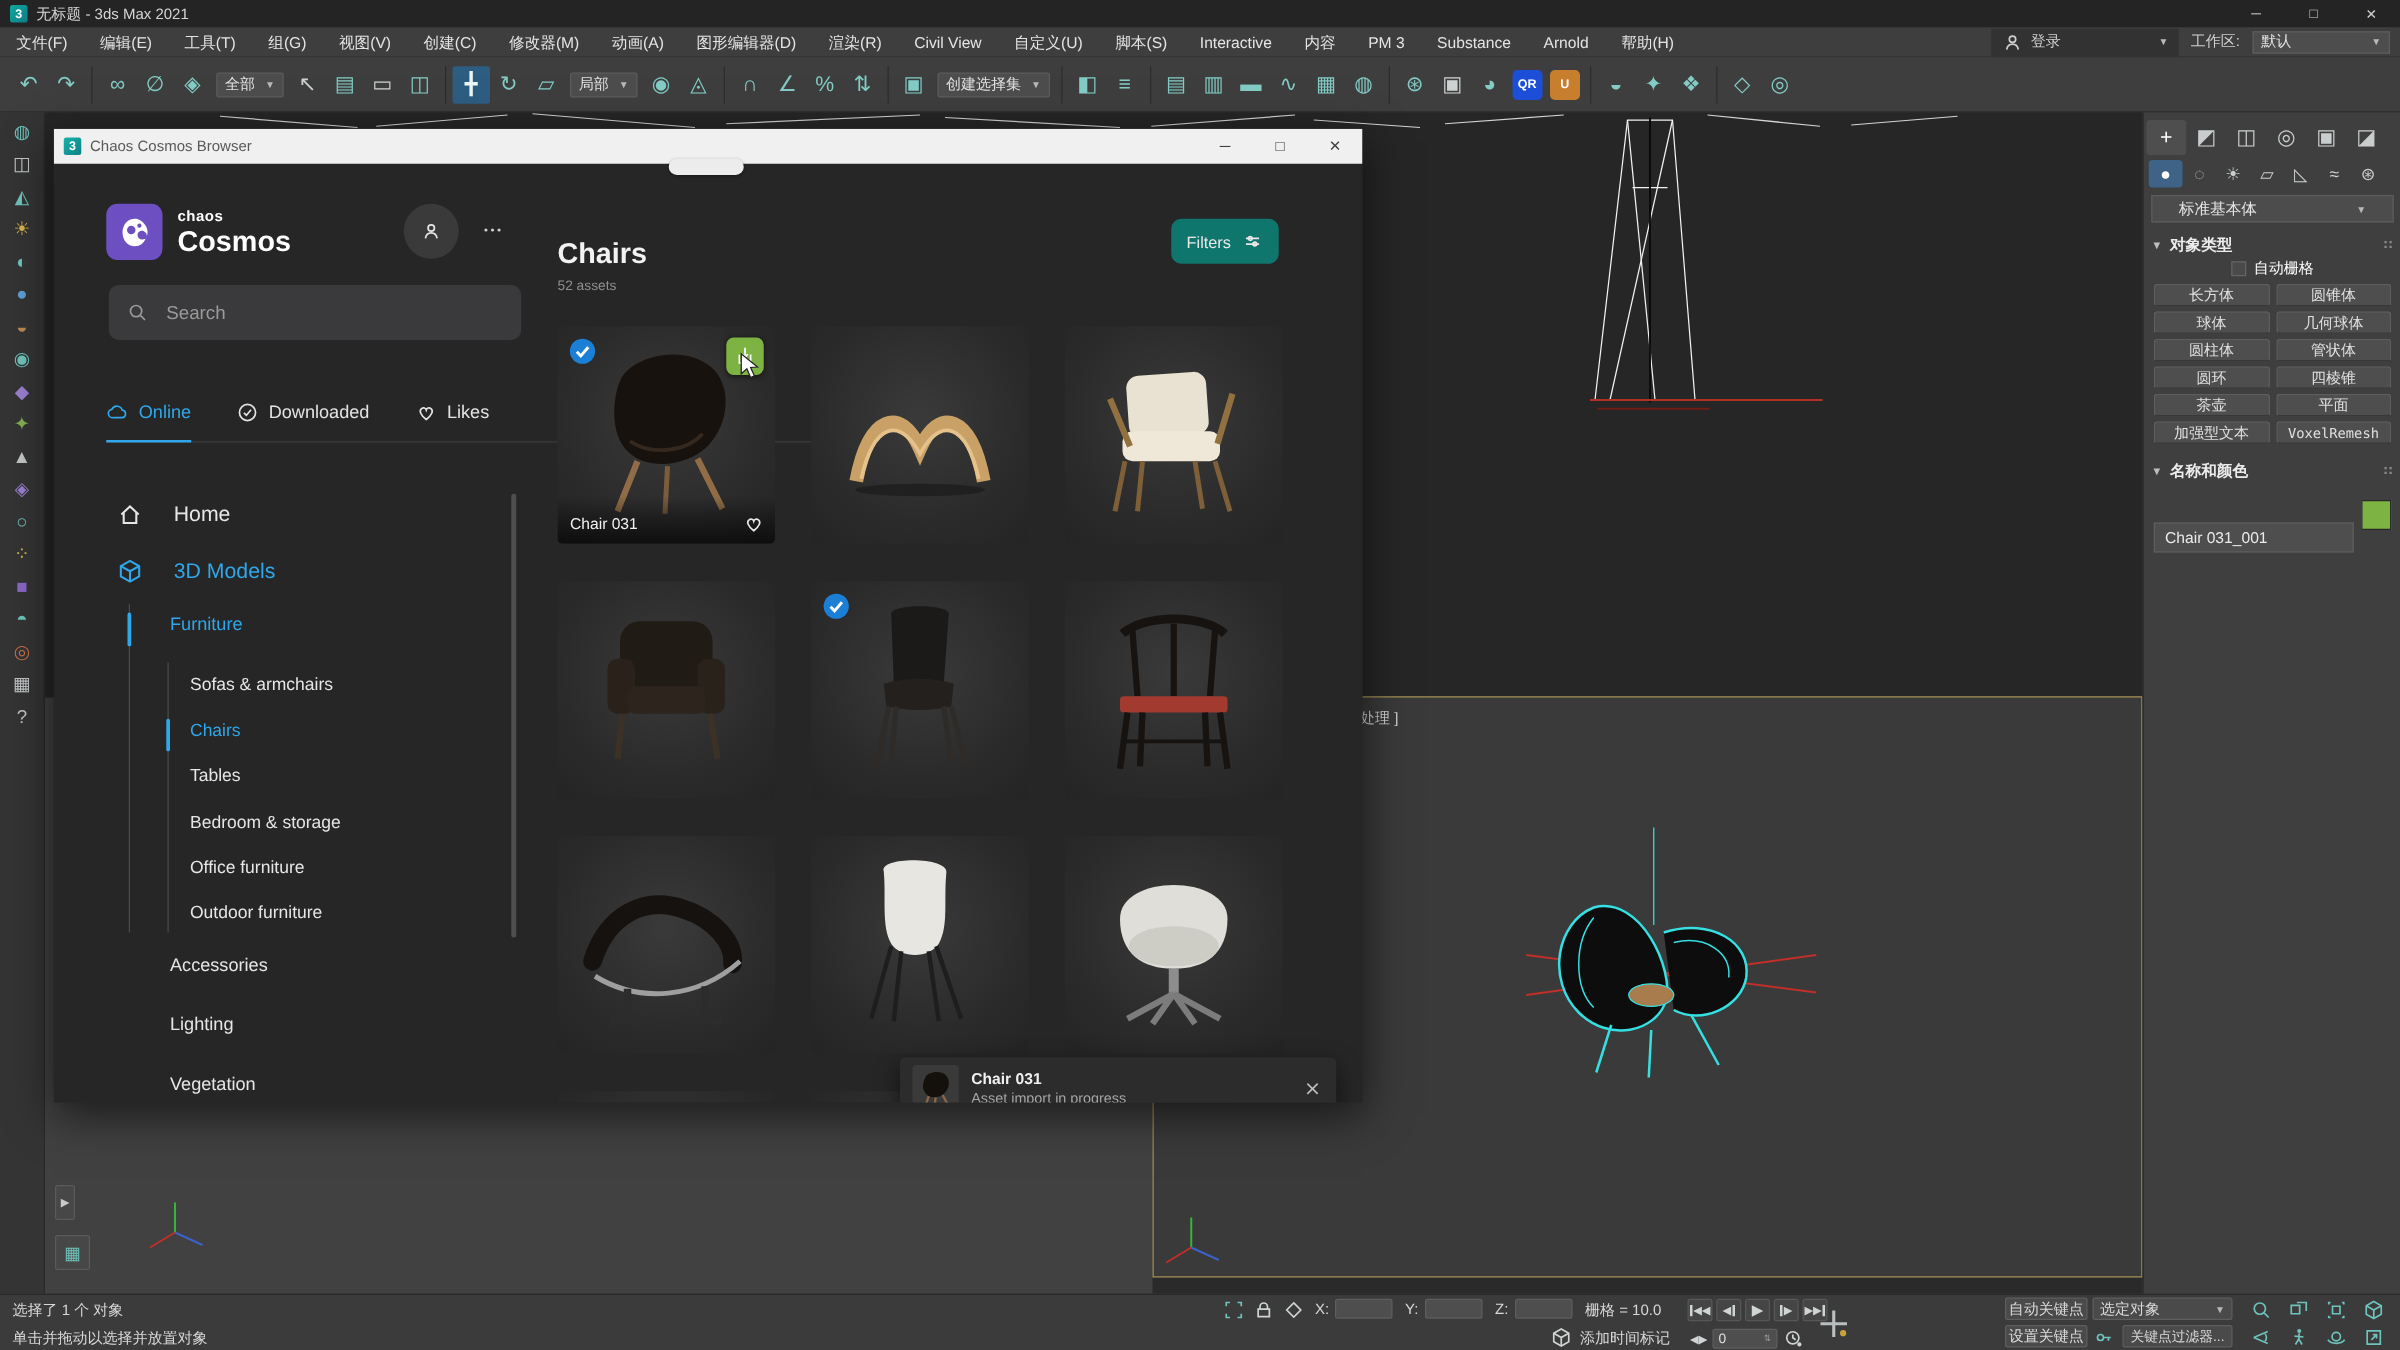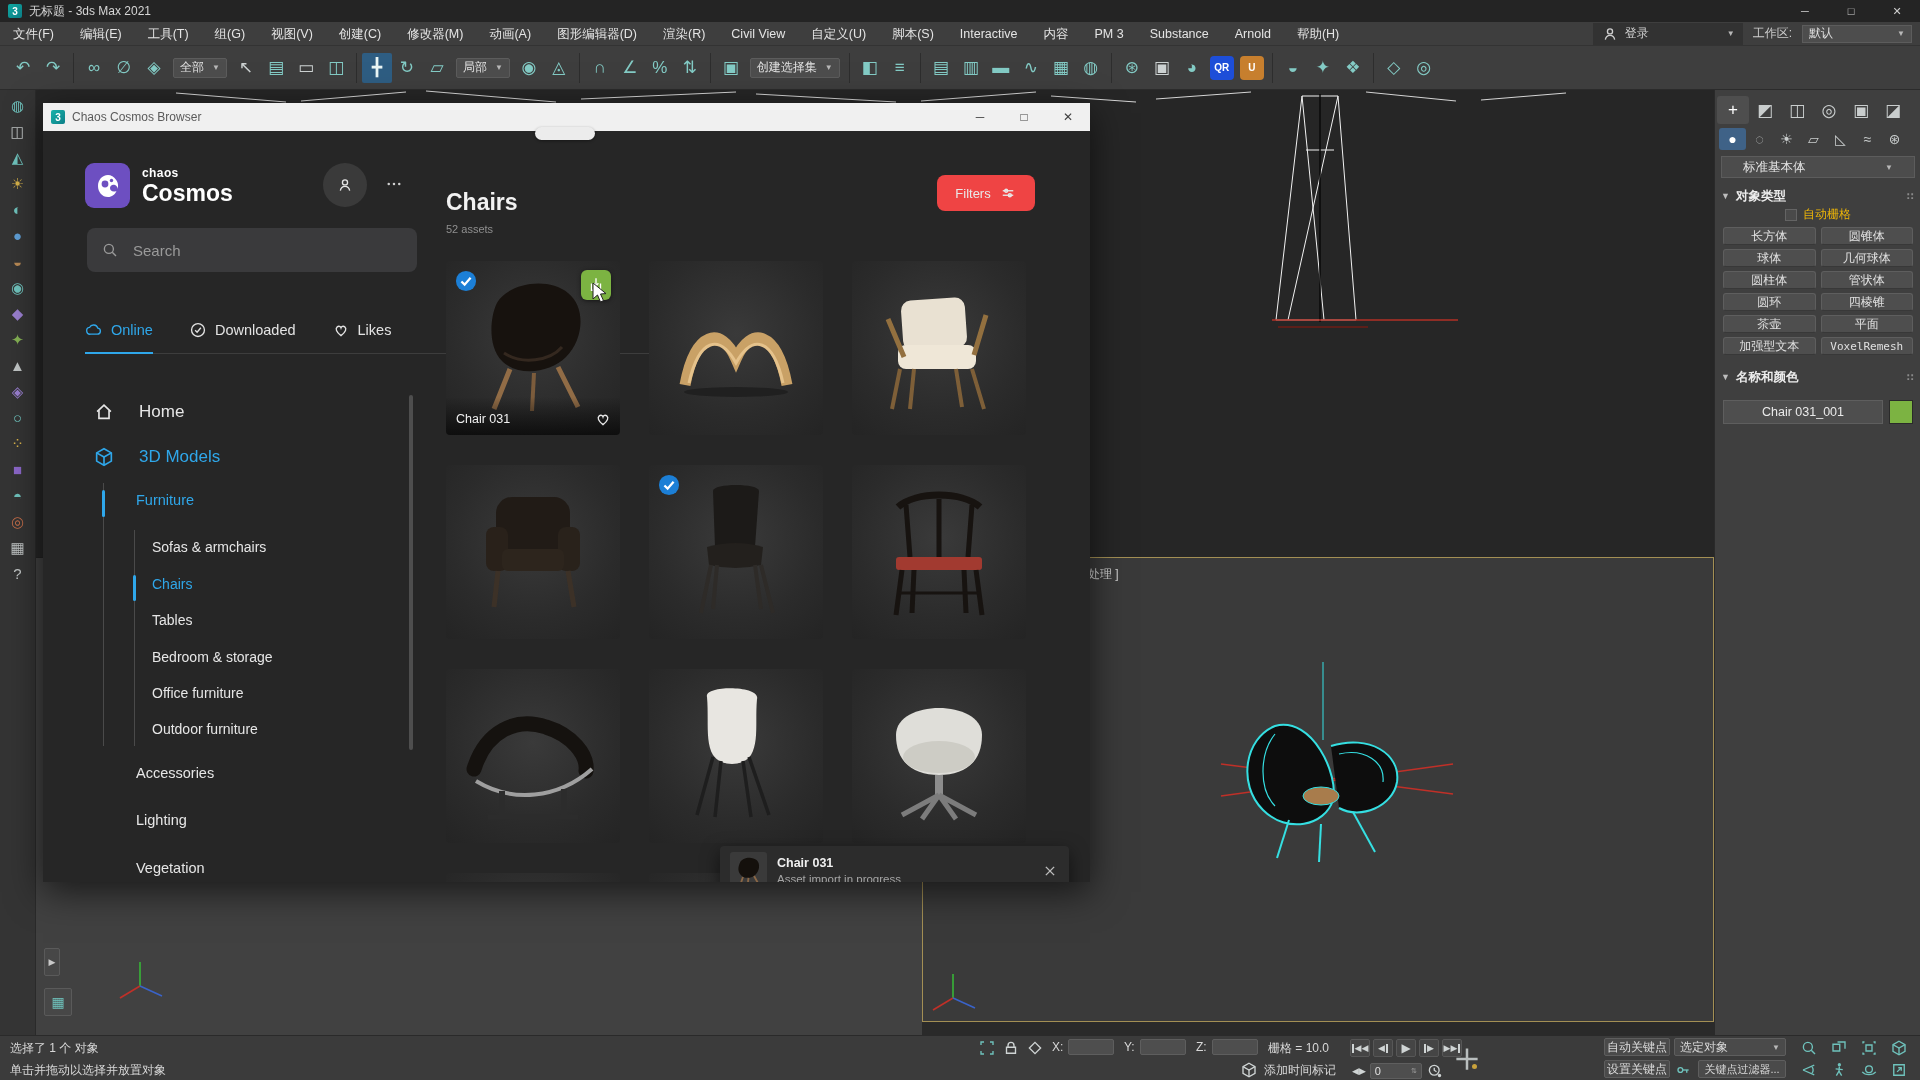--- a/index.html
+++ b/index.html
@@ -47,21 +47,21 @@
   .cp-tabs{position:absolute;left:2px;top:6px;display:flex;}
   .cp-tab{width:32px;height:28px;display:flex;align-items:center;justify-content:center;color:#c9cdcd;font-size:17px;}
   .cp-tab.active{background:#4e4e4e;border-radius:3px;color:#fff;}
   .cp-subtabs{position:absolute;left:4px;top:38px;display:flex;}
   .cp-sub{width:27px;height:22px;display:flex;align-items:center;justify-content:center;color:#c9cdcd;font-size:14px;}
   .cp-sub.active{background:#3f6287;border-radius:3px;color:#fff;}
   .cp-dd{position:absolute;left:6px;top:66px;width:194px;height:22px;background:#4c4c4c;border:1px solid #5c5c5c;display:flex;align-items:center;padding:0 21px;font-size:12.5px;color:#e6e6e6;}
   .cp-dd .dda{margin-left:auto;}
   .rollout-h{display:flex;align-items:center;gap:6px;font-size:12.5px;font-weight:bold;color:#ececec;padding:0 6px;height:20px;}
   .rollout-h .grip{margin-left:auto;color:#8a8a8a;font-size:10px;letter-spacing:1px;}
-  .cp-check{display:flex;align-items:center;gap:6px;color:#eab308;font-size:12px;justify-content:center;}
+  .cp-check{display:flex;align-items:center;gap:6px;color:#ffffff;font-size:12px;justify-content:center;}
   .cp-check .box{width:12px;height:12px;background:#4a4a4a;border:1px solid #646464;}
   .btngrid{display:grid;grid-template-columns:1fr 1fr;gap:4px 5px;padding:4px 8px;}
   .cp-btn{height:18px;background:#4e4e4e;border:1px solid #5e5e5e;border-bottom-color:#383838;border-radius:3px;font-size:12px;color:#e0e0e0;display:flex;align-items:center;justify-content:center;white-space:nowrap;}
   .cp-btn.mono{font-family:"DejaVu Sans Mono",monospace;font-size:11px;}
   .namefield{position:absolute;left:8px;width:160px;height:24px;background:#4e4e4e;border:1px solid #5e5e5e;color:#eaeaea;font-family:"DejaVu Sans Mono",monospace;font-size:12.5px;display:flex;align-items:center;padding:0 8px;}
   .swatch{position:absolute;width:24px;height:24px;border:1px solid #2a2a2a;}
 
   
   .statusbar{position:absolute;left:0;top:1035px;width:1920px;height:45px;background:#3b3b3b;border-top:1px solid #2a2a2a;color:#d8d8d8;font-size:12px;}
   .st-text{position:absolute;white-space:nowrap;}
@@ -96,21 +96,21 @@
   .nav-item{position:absolute;display:flex;align-items:center;gap:24px;color:#e6e6e6;white-space:nowrap;}
   .nav-item.lv0{left:50px;font-size:17px;}
   .nav-item.lv1{left:93px;font-size:14.5px;}
   .nav-item.lv2{left:109px;font-size:14px;}
   .nav-item.on{color:#2fa7ea;}
   .guide{position:absolute;width:1px;background:#4a4a4a;}
   .guide-seg{position:absolute;width:3px;background:#2fa7ea;border-radius:2px;}
   .scrollthumb{position:absolute;left:366px;top:264px;width:4px;height:355px;background:#4e4e4e;border-radius:2px;}
   .c-title{position:absolute;left:403px;top:58px;color:#f2f2f2;font-size:23px;font-weight:bold;}
   .c-count{position:absolute;left:403px;top:92px;color:#8f8f8f;font-size:11px;}
-  .filters{position:absolute;left:894px;top:44px;width:98px;height:36px;background:#ef4444;border-radius:8px;color:#e8e8e8;font-size:13px;display:flex;align-items:center;justify-content:center;gap:8px;}
+  .filters{position:absolute;left:894px;top:44px;width:86px;height:36px;background:#0f766e;border-radius:8px;color:#e8e8e8;font-size:13px;display:flex;align-items:center;justify-content:center;gap:8px;}
   .grid{position:absolute;left:403px;top:130px;width:580px;height:621px;}
   .card{position:absolute;width:174px;height:174px;border-radius:4px;overflow:hidden;background:radial-gradient(circle at 50% 42%,#3a3a3a 0%,#2b2b2b 62%,#242424 100%);}
   .card .art{position:absolute;left:0;top:0;width:174px;height:174px;}
   .badge{position:absolute;left:9px;top:9px;width:22px;height:22px;}
   .impbtn{position:absolute;right:9px;top:9px;width:30px;height:30px;background:#7cb342;border-radius:6px;display:flex;align-items:center;justify-content:center;box-shadow:0 1px 4px rgba(0,0,0,.5);}
   .cardlabel{position:absolute;left:0;bottom:0;width:100%;height:38px;background:linear-gradient(transparent,rgba(10,10,10,.85));display:flex;align-items:flex-end;padding:0 10px 9px 10px;color:#f0f0f0;font-size:12.5px;}
   .cardheart{position:absolute;right:8px;bottom:7px;color:#e6e6e6;}
   .toast{position:absolute;left:677px;top:715px;width:349px;height:49px;background:#2c2c2c;border-radius:4px;box-shadow:0 6px 18px rgba(0,0,0,.55);display:flex;align-items:center;padding:0 10px;gap:10px;}
   .toast .thumb{width:37px;height:37px;border-radius:3px;background:#3a3a3a;overflow:hidden;flex:0 0 auto;}
   .toast .tt{color:#f0f0f0;font-size:12.5px;font-weight:bold;}
@@ -372,21 +372,21 @@
           <div class="cp-btn">平面</div>
           <div class="cp-btn">加强型文本</div>
           <div class="cp-btn mono">VoxelRemesh</div>
         </div>
       <div class="rollout-h" style="margin-top:8px;">
         <span style="font-size:9px;color:#bdbdbd;">▼</span>
         <span>名称和颜色</span>
         <span class="grip">∷</span>
       </div>
     </div>
-    <div class="namefield" style="top:310px;justify-content:center;">
+    <div class="namefield" style="top:328px;">
       <span>Chair 031_001</span>
     </div>
     <div class="swatch" style="left: 174px; top: 310px; background: rgb(124, 179, 66);" id="colorSwatch"></div>
   </div>
 
   <div class="statusbar">
     <div class="st-text" style="left:10px;top:4px;">选择了 1 个 对象</div>
     <div class="st-text" style="left:10px;top:26px;">单击并拖动以选择并放置对象</div>
 
     <span class="ic abs" style="left:978px;top:3px;color:#6fc3bd;">

